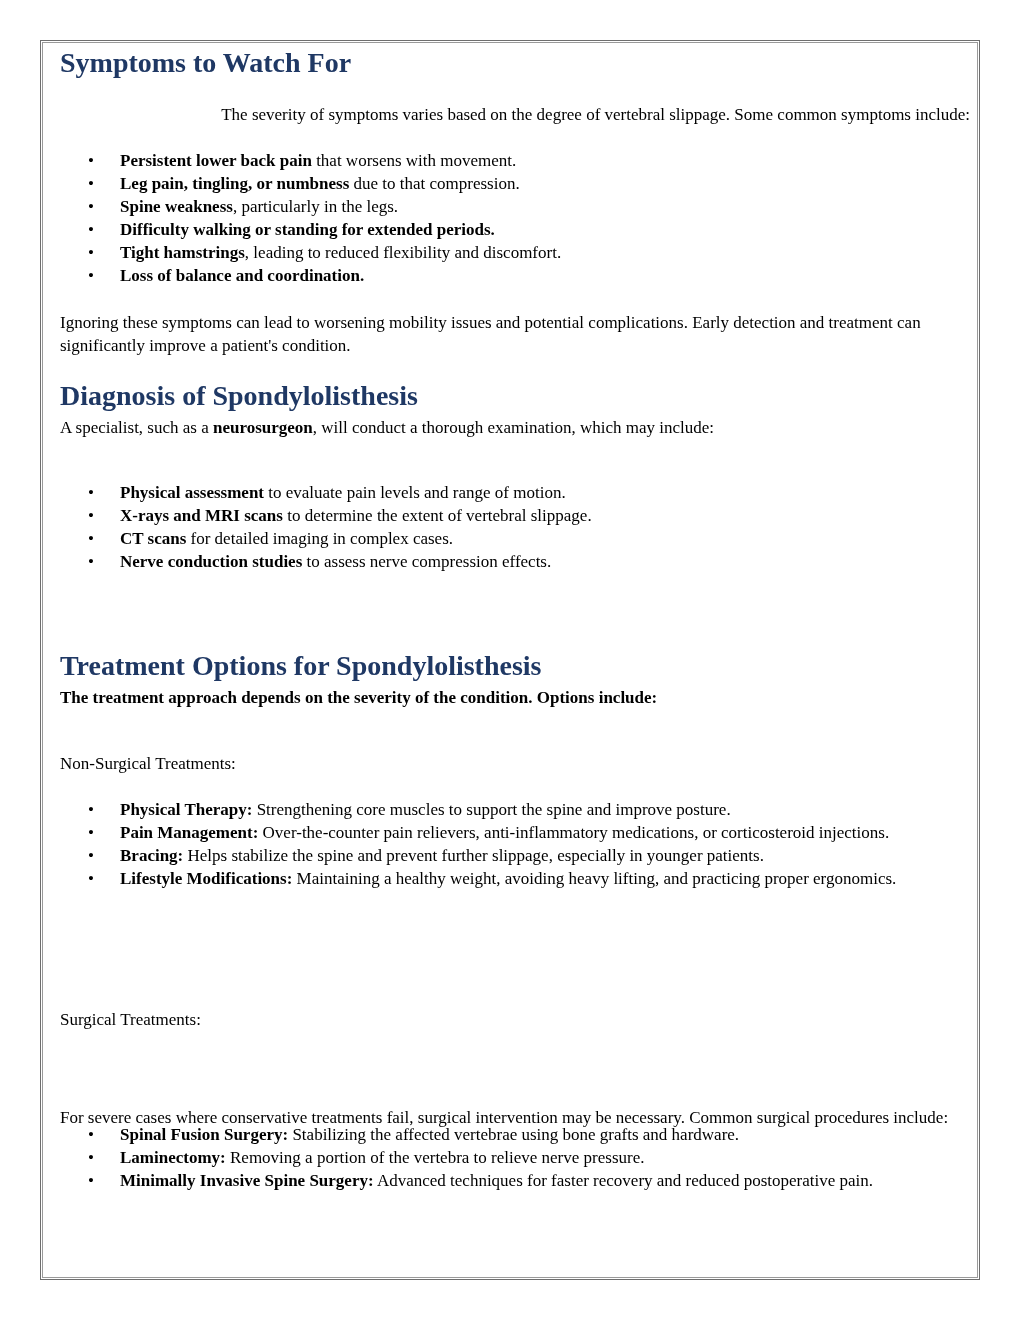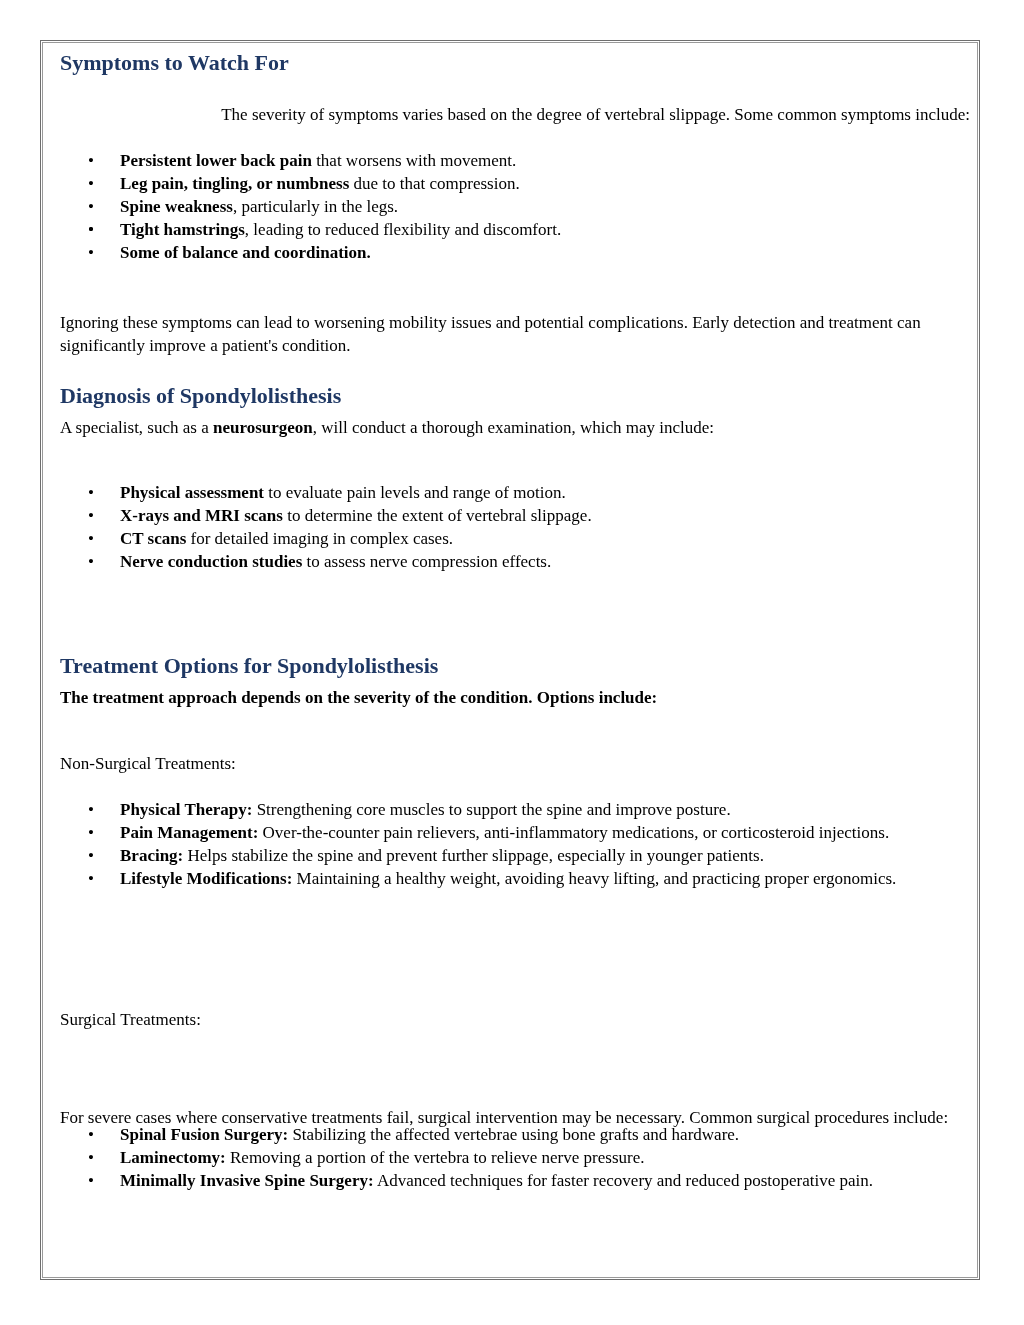--- a/index.html
+++ b/index.html
@@ -27,21 +27,21 @@
     .content {
       position: absolute;
       left: 60px;
       top: 0;
       width: 910px;
     }
     h2 {
       position: absolute;
       left: 0;
       margin: 0;
-      font-size: 22px;
+      font-size: 28px;
       font-weight: bold;
       color: #1f3864;
       white-space: nowrap;
       line-height: 30px;
     }
     p, .sub {
       position: absolute;
       left: 0;
       margin: 0;
       font-size: 17px;
@@ -78,23 +78,23 @@
 
 <div class="content">
 
   <h2 style="top:48px;">Symptoms to Watch For</h2>
   <p style="top:103px;text-align:right;">The severity of symptoms varies based on the degree of vertebral slippage. Some common symptoms include:</p>
 
   <ul style="top:149px;">
     <li><span class="bullet">•</span><b>Persistent lower back pain</b><span> that worsens with movement.</span></li>
     <li><span class="bullet">•</span><b>Leg pain, tingling, or numbness</b><span> due to that compression.</span></li>
     <li><span class="bullet">•</span><b>Spine weakness</b><span>, particularly in the legs.</span></li>
-    <li><span class="bullet">•</span><span></span></li>
+    <li><span class="bullet">•</span><b>Difficulty walking or standing for extended periods.</b><span></span></li>
     <li><span class="bullet">•</span><b>Tight hamstrings</b><span>, leading to reduced flexibility and discomfort.</span></li>
-    <li><span class="bullet">•</span><b>Some of balance and coordination.</b><span></span></li>
+    <li><span class="bullet">•</span><b>Loss of balance and coordination.</b><span></span></li>
   </ul>
 
   <p style="top:311px; width:905px;">Ignoring these symptoms can lead to worsening mobility issues and potential complications. Early detection and treatment can significantly improve a patient's condition.</p>
 
   <h2 style="top:381px;">Diagnosis of Spondylolisthesis</h2>
   <p style="top:416px;"><span>A specialist, such as a </span><b>neurosurgeon</b><span>, will conduct a thorough examination, which may include:</span></p>
 
   <ul style="top:481px;">
     <li><span class="bullet">•</span><b>Physical assessment</b><span> to evaluate pain levels and range of motion.</span></li>
     <li><span class="bullet">•</span><b>X-rays and MRI scans</b><span> to determine the extent of vertebral slippage.</span></li>

